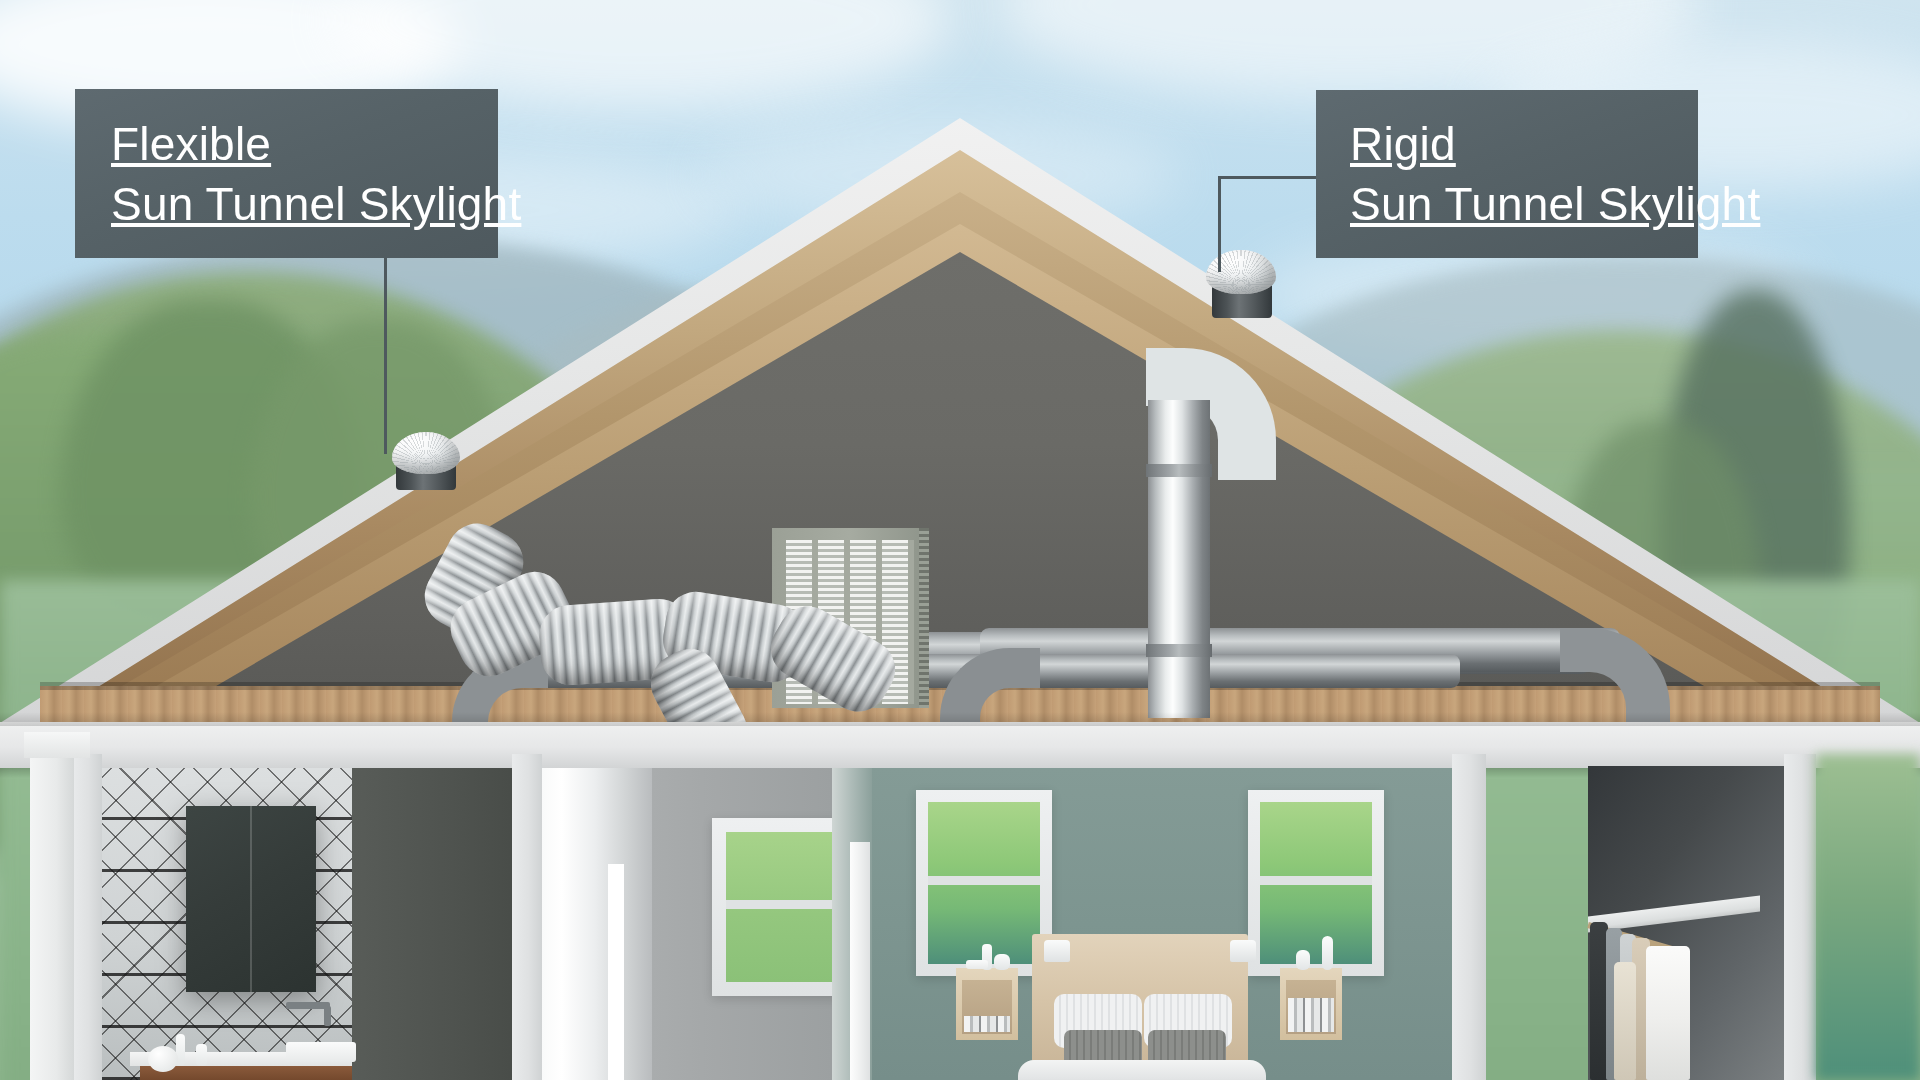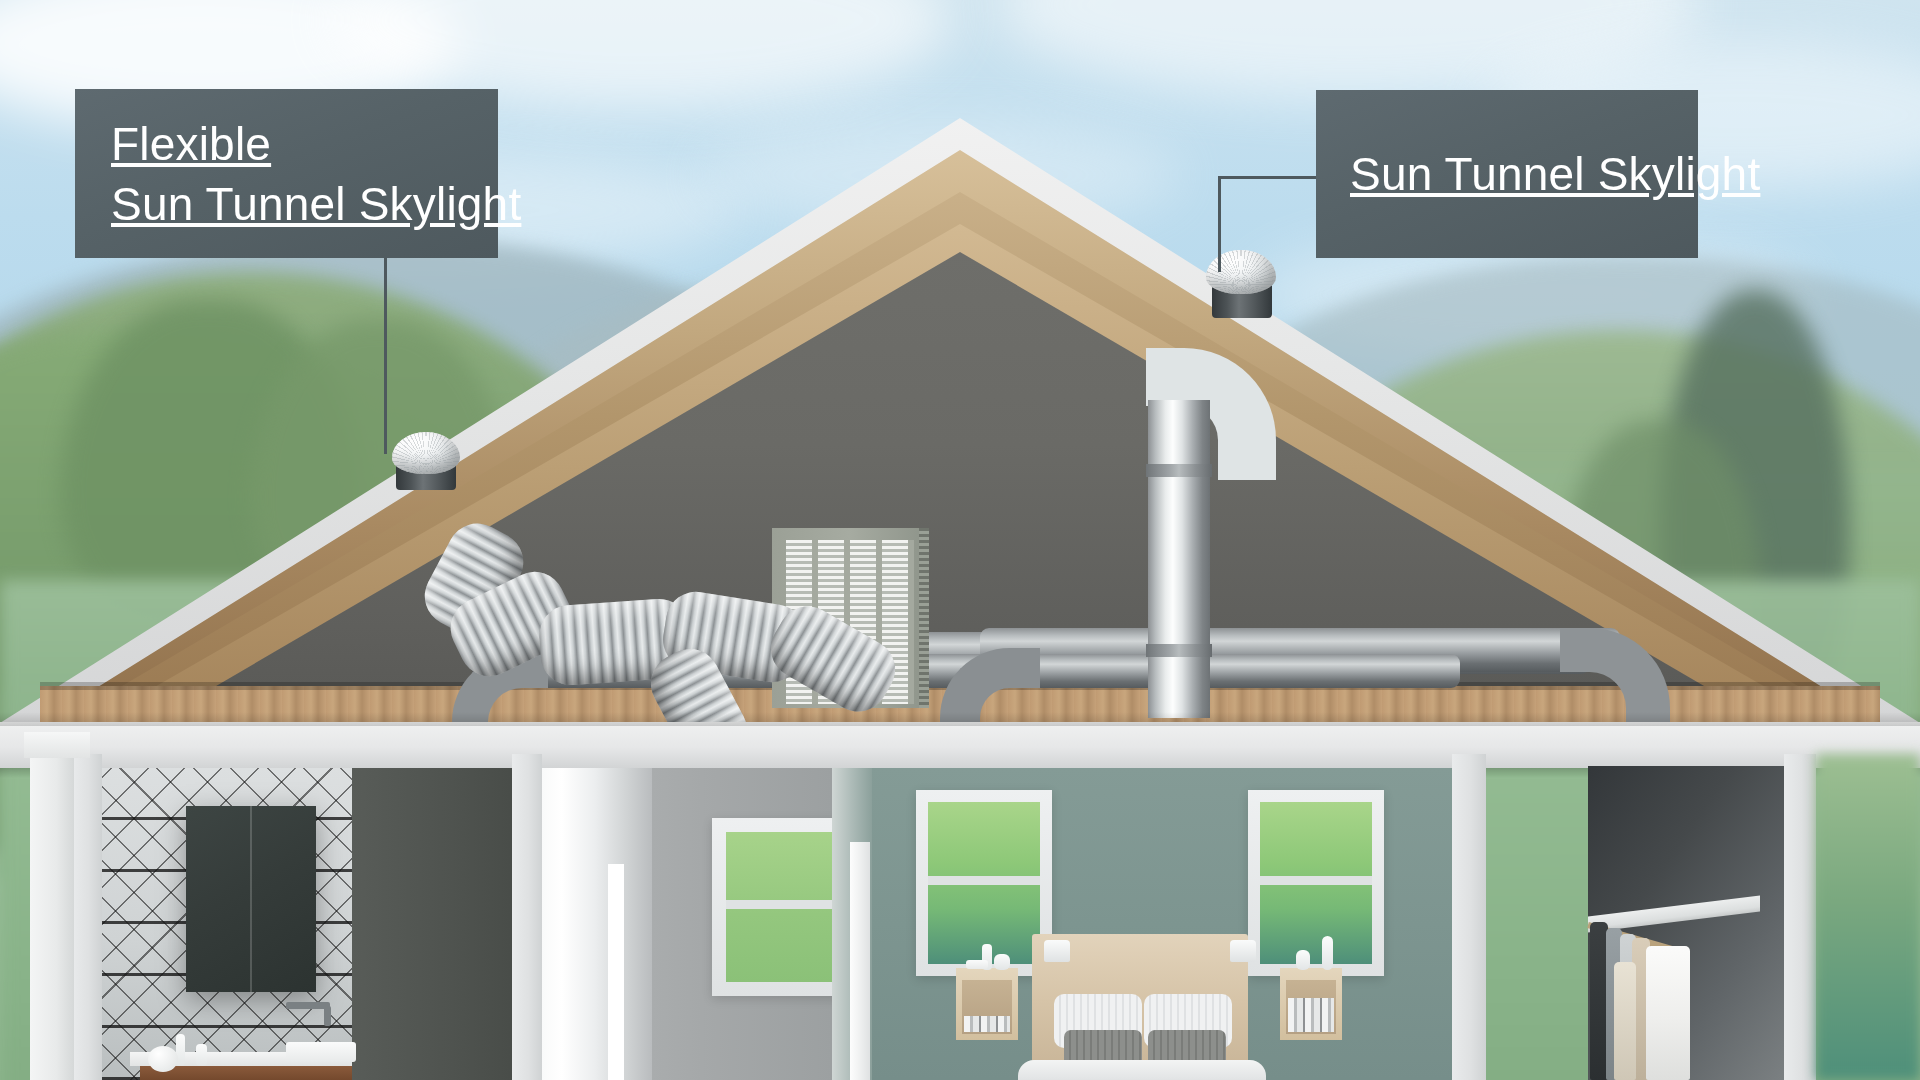--- a/index.html
+++ b/index.html
@@ -296,20 +296,21 @@
 
   <div class="callout" style="left:75px; top:89px; width:423px; height:169px; padding:0 0 0 36px;">
     <div class="ln">Flexible</div>
     <div class="ln">Sun Tunnel Skylight</div>
   </div>
 
   <div class="leader" style="left:1218px; top:176px; width:100px; height:3px;"></div>
   <div class="leader" style="left:1218px; top:176px; width:3px; height:96px;"></div>
 
   <div class="callout" style="left:1316px; top:90px; width:382px; height:168px; padding:0 0 0 34px;">
+    <div class="ln">Rigid</div>
     <div class="ln">Sun Tunnel Skylight</div>
   </div>
 
   <div class="floor-band" style="left:0px; top:722px; width:1920px; height:46px; background:linear-gradient(180deg,#f0f1f1 0%, #e6e7e8 55%, #d2d4d5 100%);"></div>
   <div style="position:absolute; left:0px; top:768px; width:1920px; height:10px; background:linear-gradient(180deg,rgba(0,0,0,0.18),rgba(0,0,0,0));"></div>
 
   <div class="room" style="left:100px; top:768px; width:420px; height:312px;">
     <div class="tile-wall" style="left:0px; top:0px; width:252px; height:312px;"></div>
     <div style="position:absolute; left:252px; top:0px; width:168px; height:312px;
                 background:linear-gradient(90deg,#585c58 0%, #4f534f 60%, #484c48 100%);"></div>

